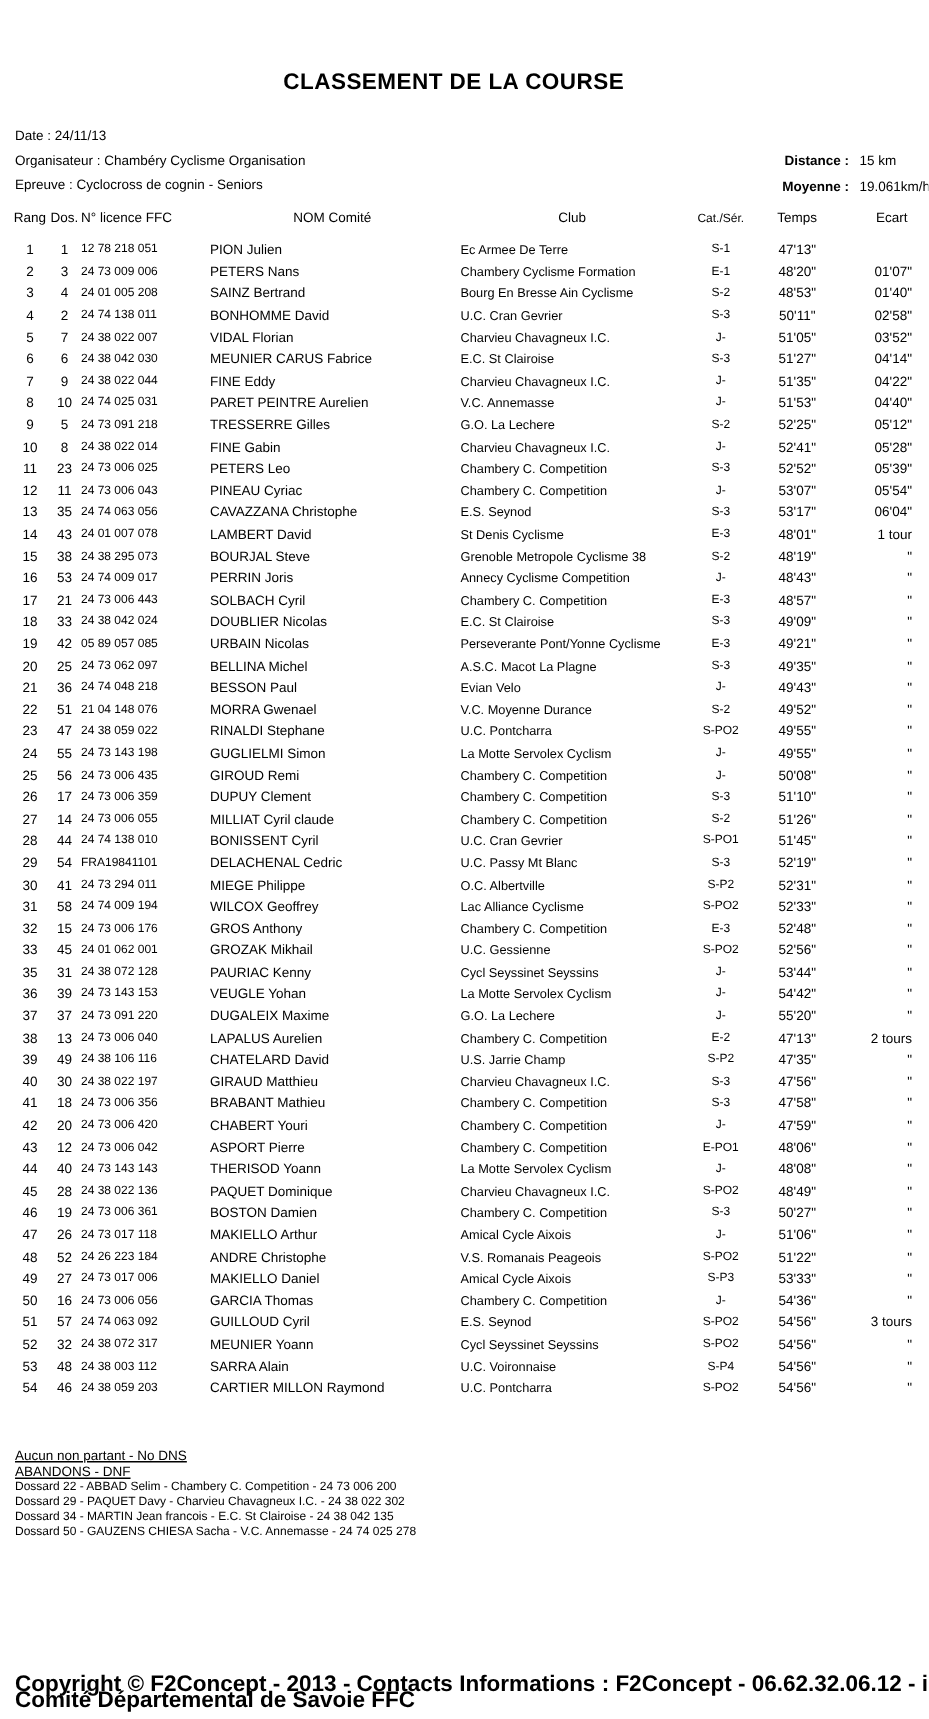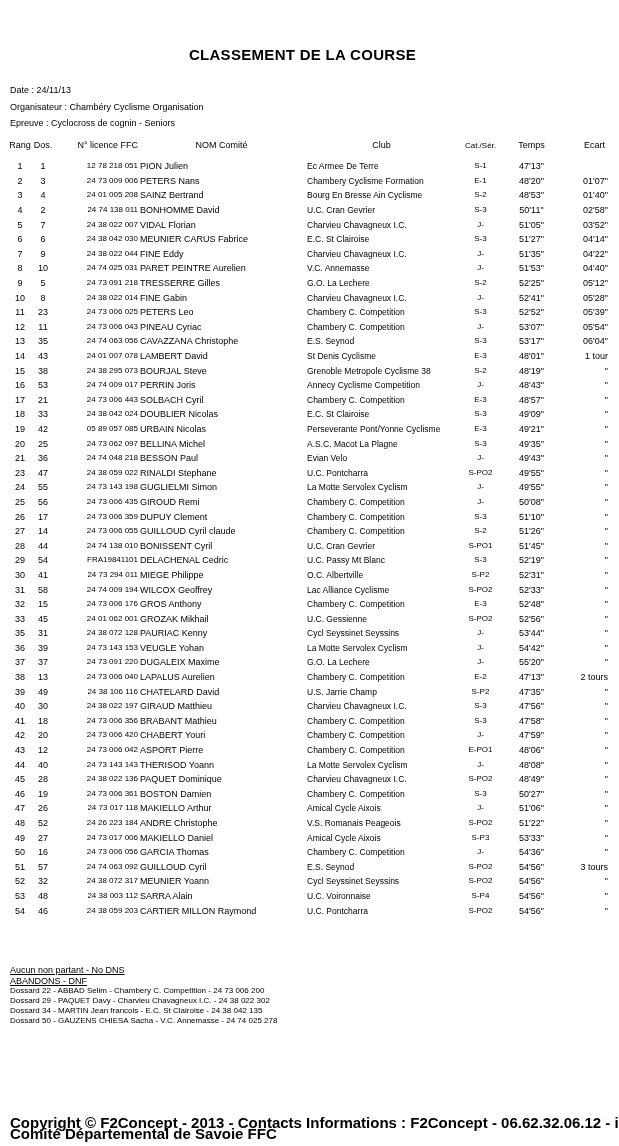--- a/index.html
+++ b/index.html
@@ -29,21 +29,21 @@
   table.results th {
     font-size:9px; font-weight:normal; height:21px; vertical-align:top;
     padding-top:2px; white-space:nowrap; overflow:hidden;
   }
   table.results th.c5 { font-size:7.5px; padding-top:3px; }
   table.results td {
     font-size:9px; height:14.6px; line-height:12px; padding:0;
     white-space:nowrap; overflow:hidden; vertical-align:middle;
   }
   .c0, .c1 { text-align:center; }
-  .c2 { text-align:right; font-size:8px !important; }
+  .c2 { text-align:left; font-size:8px !important; }
   .c3 { text-align:left; padding-left:2px !important; }
   .c4 { text-align:left; padding-left:2px !important; font-size:8.5px !important;margin-top:36px; }
   .c5 { text-align:center; font-size:8px !important; }
   .c6 { text-align:center; }
   .c7 { text-align:right; padding-right:3px !important; }
   th.c3, th.c4 { text-align:center; padding-left:0 !important; font-size:9px !important; }
   th.c7 { text-align:right; padding-right:6px !important; }
   th.c2 { font-size:9px !important; }
   
   .notes { position:absolute; left:10px; top:965px; }
@@ -60,20 +60,24 @@
 
   <div class="title">CLASSEMENT DE LA COURSE</div>
 
 
   <div class="meta-left">
     <div class="row"><span>Date :</span> <span>24/11/13</span></div>
     <div class="row"><span>Organisateur :</span> <span>Chambéry Cyclisme Organisation</span></div>
     <div class="row"><span>Epreuve  :</span> <span>Cyclocross de cognin - Seniors</span></div>
   </div>
 
+  <div class="meta-right">
+    <div class="row"><span class="lbl">Distance :</span><span class="val">15 km</span></div>
+    <div class="row"><span class="lbl">Moyenne :</span><span class="val">19.061km/h</span></div>
+  </div>
 
   <table class="results">
     <colgroup>
       <col style="width:24px">
         <col style="width:22px">
         <col style="width:84px">
         <col style="width:167px">
       <col style="width:153px">
         <col style="width:45px">
         <col style="width:57px">
@@ -296,20 +300,30 @@
           <td class="c0">21</td>
           <td class="c1">36</td>
           <td class="c2">24 74 048 218</td>
           <td class="c3">BESSON Paul</td>
           <td class="c4">Evian Velo</td>
           <td class="c5">J-</td>
           <td class="c6">49'43"</td>
           <td class="c7">"</td>
         </tr>
         <tr>
+          <td class="c0">22</td>
+          <td class="c1">51</td>
+          <td class="c2">21 04 148 076</td>
+          <td class="c3">MORRA Gwenael</td>
+          <td class="c4">V.C. Moyenne Durance</td>
+          <td class="c5">S-2</td>
+          <td class="c6">49'52"</td>
+          <td class="c7">"</td>
+        </tr>
+        <tr>
           <td class="c0">23</td>
           <td class="c1">47</td>
           <td class="c2">24 38 059 022</td>
           <td class="c3">RINALDI Stephane</td>
           <td class="c4">U.C. Pontcharra</td>
           <td class="c5">S-PO2</td>
           <td class="c6">49'55"</td>
           <td class="c7">"</td>
         </tr>
         <tr>
@@ -339,21 +353,21 @@
           <td class="c3">DUPUY Clement</td>
           <td class="c4">Chambery C. Competition</td>
           <td class="c5">S-3</td>
           <td class="c6">51'10"</td>
           <td class="c7">"</td>
         </tr>
         <tr>
           <td class="c0">27</td>
           <td class="c1">14</td>
           <td class="c2">24 73 006 055</td>
-          <td class="c3">GUILLOUD Cyril claude</td>
+          <td class="c3">MILLIAT Cyril claude</td>
           <td class="c4">Chambery C. Competition</td>
           <td class="c5">S-2</td>
           <td class="c6">51'26"</td>
           <td class="c7">"</td>
         </tr>
         <tr>
           <td class="c0">28</td>
           <td class="c1">44</td>
           <td class="c2">24 74 138 010</td>
           <td class="c3">BONISSENT Cyril</td>

